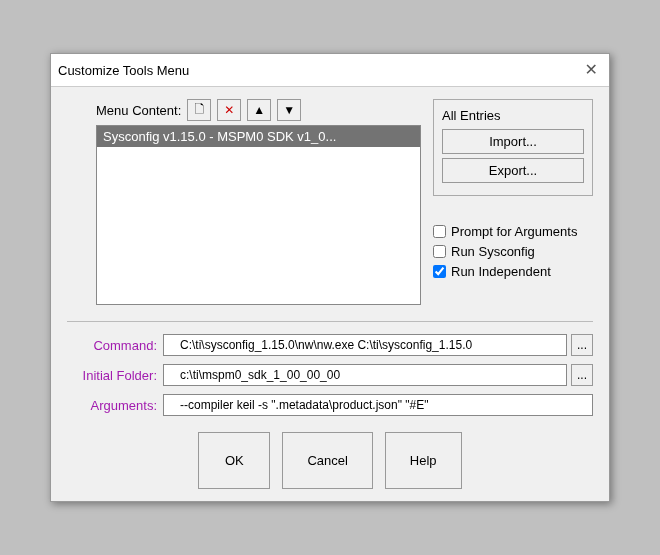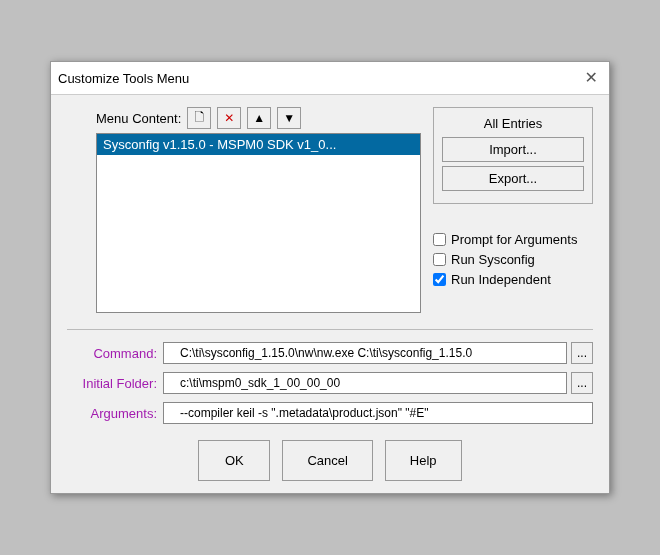--- a/index.html
+++ b/index.html
@@ -86,39 +86,38 @@
       overflow-x: hidden;
     }
     .menu-list-item {
       padding: 3px 6px;
       cursor: default;
       white-space: nowrap;
       overflow: hidden;
       text-overflow: ellipsis;
     }
     .menu-list-item.selected {
-      background: #0369a1;
+      background: #737373;
       color: #fff;
     }
     .right-panel {
       width: 160px;
       display: flex;
       flex-direction: column;
       gap: 6px;
     }
     .all-entries-box {
       border: 1px solid #aaa;
       background: #f0f0f0;
       padding: 8px;
       margin-bottom: 6px;
     }
     .all-entries-label {
       font-size: 13px;
       margin-bottom: 6px;
-      text-align: center;
     }
     .wide-btn {
       display: block;
       width: 100%;
       padding: 4px 8px;
       border: 1px solid #999;
       background: #f0f0f0;
       cursor: pointer;
       font-size: 13px;
       margin-bottom: 4px;
@@ -182,21 +181,21 @@
     }
     .button-row {
       display: flex;
       justify-content: center;
       gap: 12px;
       padding-top: 8px;
     }
     .dialog-btn {
       border: 1px solid #999;
       background: #f0f0f0;
-      padding: 12px 24px;
+      padding: 20px 24px;
       font-size: 13px;
       cursor: pointer;
       min-width: 72px;
     }
   </style>
 </head>
 <body>
 
 <div class="dialog">
 

